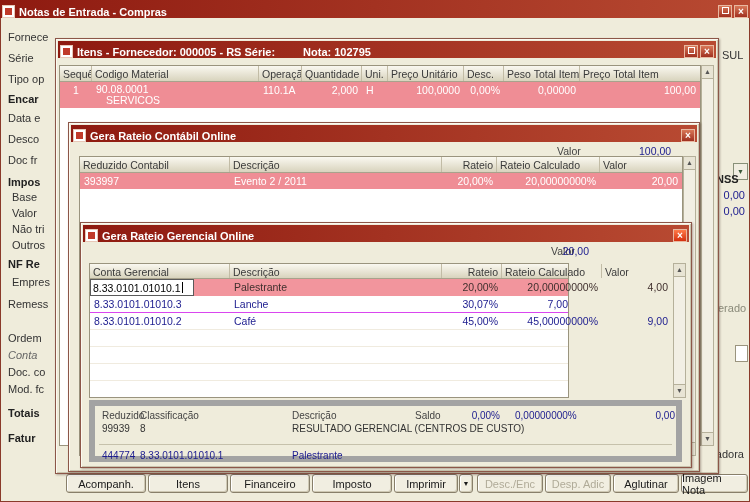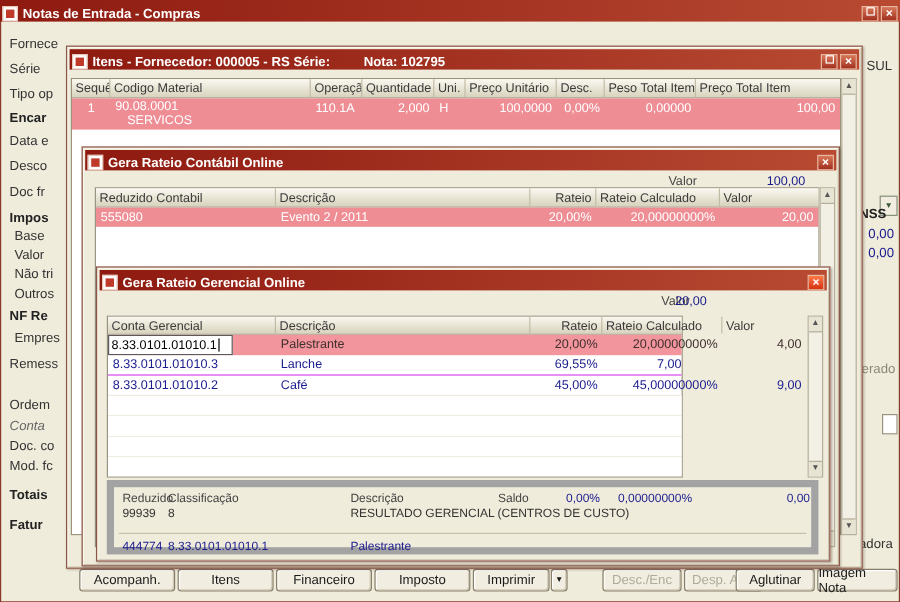--- a/index.html
+++ b/index.html
@@ -41,21 +41,21 @@
   .sb{position:absolute;width:13px;background:#f2efe4;border:1px solid #b5b09a;box-sizing:border-box;}
   .sb .arr{height:12px;background:#e8e4d4;border-bottom:1px solid #b5b09a;font-size:7px;
     color:#555;text-align:center;line-height:12px;}
   .sb .arrd{position:absolute;bottom:0;left:0;right:0;height:12px;background:#e8e4d4;
     border-top:1px solid #b5b09a;font-size:7px;color:#555;text-align:center;line-height:12px;}
   
   .btn{position:absolute;height:19px;background:#f1eee1;border:1px solid #887f6a;border-radius:3px;
     box-shadow:inset 1px 1px 0 #ffffff, inset -1px -1px 0 #cfc9b4;
     display:flex;align-items:center;justify-content:center;font-size:11px;color:#1a1a1a;box-sizing:border-box;}
   .btn .lbl{}
-  .btn.disabled{color:#b0ab98;margin-left:25px;}
+  .btn.disabled{color:#b0ab98;}
   .btn.disabled .lbl{text-decoration:none;}
   .lab{position:absolute;left:8px;white-space:nowrap;}
   .bold{font-weight:bold;color:#222;}
   .ital{font-style:italic;color:#666;}
   .editcell{background:#fff;border:1px solid #5a5a5a;color:#000;display:flex;align-items:center;
     padding:0 2px;box-sizing:border-box;}
   .caret{width:1px;height:11px;background:#000;margin-left:1px;}
   .combo-frag{position:absolute;background:#f1eee1;border:1px solid #889078;display:flex;
     align-items:center;justify-content:center;font-size:7px;color:#3a5a3a;box-sizing:border-box;}
   .white-frag{position:absolute;background:#fff;border:1px solid #9a947e;box-sizing:border-box;}
@@ -203,21 +203,21 @@
 
     <div class="tbl" style="left:10px;top:33px;width:604px;height:300px">
       <div class="thead">
         <div class="th" style="width:150px">Reduzido Contabil</div>
         <div class="th" style="width:212px">Descrição</div>
         <div class="th tr" style="width:55px">Rateio</div>
         <div class="th" style="width:103px">Rateio Calculado</div>
         <div class="th" style="width:82px;border-right:none">Valor</div>
       </div>
       <div class="row sel" style="height:16px">
-        <div class="cell" style="width:150px">555080</div>
+        <div class="cell" style="width:150px">393997</div>
         <div class="cell" style="width:212px">Evento 2 / 2011</div>
         <div class="cell tr" style="width:55px">20,00%</div>
         <div class="cell tr" style="width:103px">20,00000000%</div>
         <div class="cell tr" style="width:82px">20,00</div>
       </div>
     </div>
     <div class="sb" style="left:614px;top:33px;height:300px">
       <div class="arr">▲</div>
       <div class="arrd">▼</div>
     </div>
@@ -252,21 +252,21 @@
         </div>
         <div class="cell" style="width:212px">Palestrante</div>
         <div class="cell tr" style="width:60px">20,00%</div>
         <div class="cell tr" style="width:100px">20,00000000%</div>
         <div class="cell tr" style="width:70px">4,00</div>
       </div>
 
       <div class="row navy" style="height:17px;border-bottom:1px solid #d946ef">
         <div class="cell" style="width:140px">8.33.0101.01010.3</div>
         <div class="cell" style="width:212px">Lanche</div>
-        <div class="cell tr" style="width:60px">69,55%</div>
+        <div class="cell tr" style="width:60px">30,07%</div>
         <div class="cell tr" style="width:70px">7,00</div>
       </div>
 
       <div class="row navy" style="height:17px;border-bottom:1px solid #f0ebdf">
         <div class="cell" style="width:140px">8.33.0101.01010.2</div>
         <div class="cell" style="width:212px">Café</div>
         <div class="cell tr" style="width:60px">45,00%</div>
         <div class="cell tr" style="width:100px">45,00000000%</div>
         <div class="cell tr" style="width:70px">9,00</div>
       </div>

